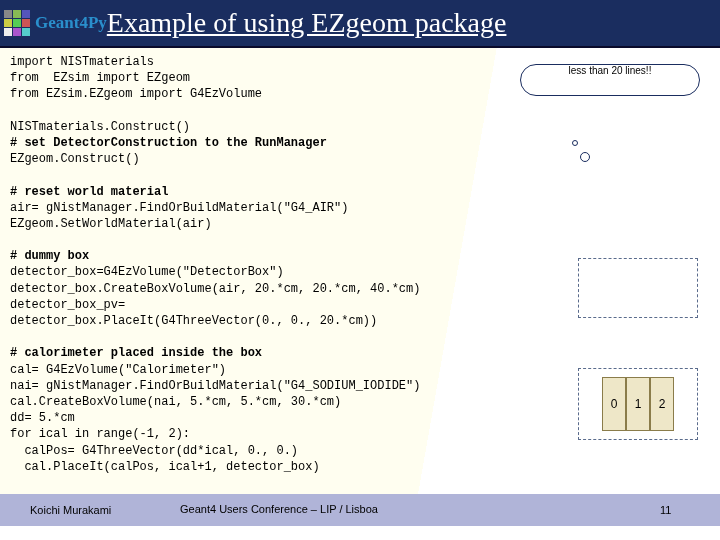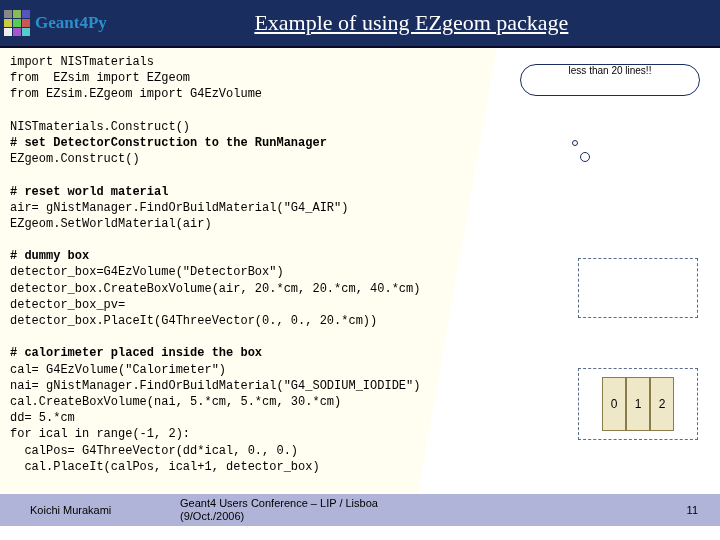--- a/index.html
+++ b/index.html
@@ -35,24 +35,24 @@
   .s4{background:#cc4}.s5{background:#5c5}.s6{background:#c55}
   .s7{background:#eee}.s8{background:#a5c}.s9{background:#5cc}
   .logo-text {
     color: #2a8fcc;
     font-family: "Comic Sans MS", cursive;
     font-weight: bold;
     font-size: 17px;
   }
   .title {
     flex: 1;
-    text-align: center;
+    text-align: left;
     color: #fff;
     font-family: "Times New Roman", serif;
-    font-size: 22px;
+    font-size: 28px;
     text-decoration: underline;
     padding-right: 4px;
   }
   .main {
     position: relative;
     height: 460px;
     background: linear-gradient(100deg, #fffef0 0%, #fffef0 62%, #ffffff 62%, #ffffff 100%);
   }
   .code-block {
     position: absolute;
@@ -138,21 +138,21 @@
     width: 720px;
     height: 32px;
     background: #b0b4d8;
     display: flex;
     align-items: center;
     font-family: Arial, sans-serif;
     font-size: 11px;
   }
   .footer-left { padding-left: 30px; width: 180px; }
   .footer-center { flex: 1; line-height: 1.2; }
-  .footer-right { width: 60px; text-align: right; padding-right: 22px; }
+  .footer-right { width: 60px; padding-right: 22px; }
 </style>
 </head>
 <body>
 
 <div class="header">
   <div class="logo-area">
     <div class="logo-squares">
       <div class="sq s1"></div>
         <div class="sq s2"></div>
         <div class="sq s3"></div>
@@ -210,16 +210,15 @@
     <div class="cal-cell">1</div>
     <div class="cal-cell">2</div>
   </div>
 
 </div>
 
 <div class="footer">
   <div class="footer-left">Koichi Murakami</div>
   <div class="footer-center">
     <div>Geant4 Users Conference – LIP / Lisboa</div>
-    <div>(9/Oct./2006)</div>
   </div>
   <div class="footer-right">11</div>
 </div>
 
 </body></html>

